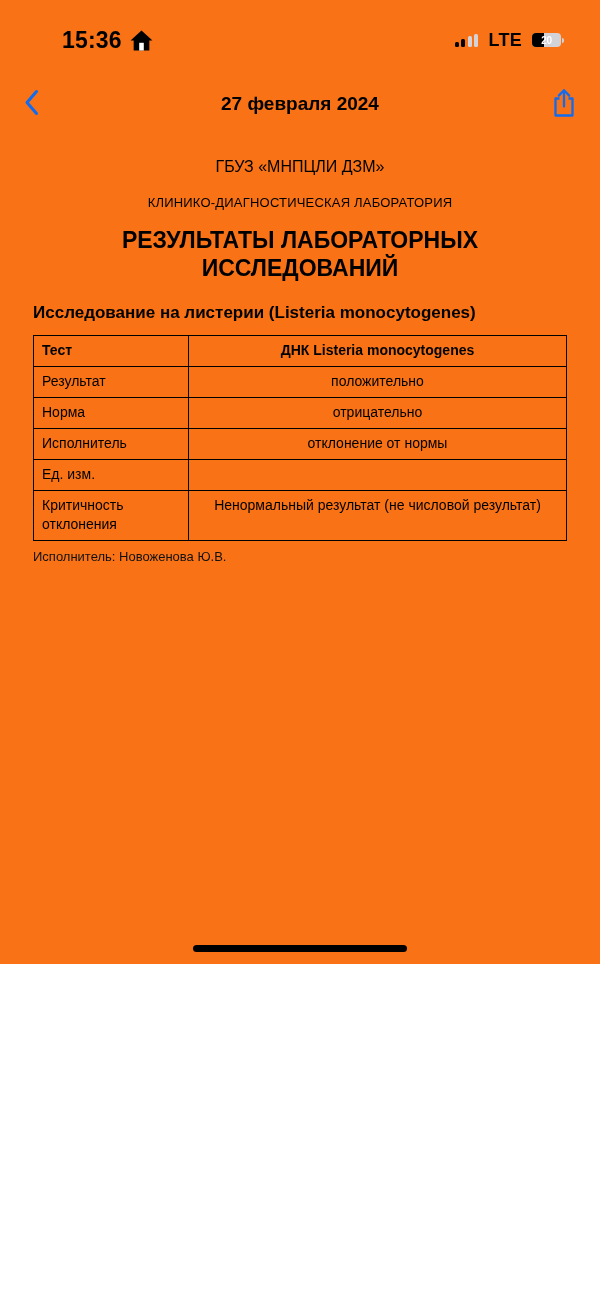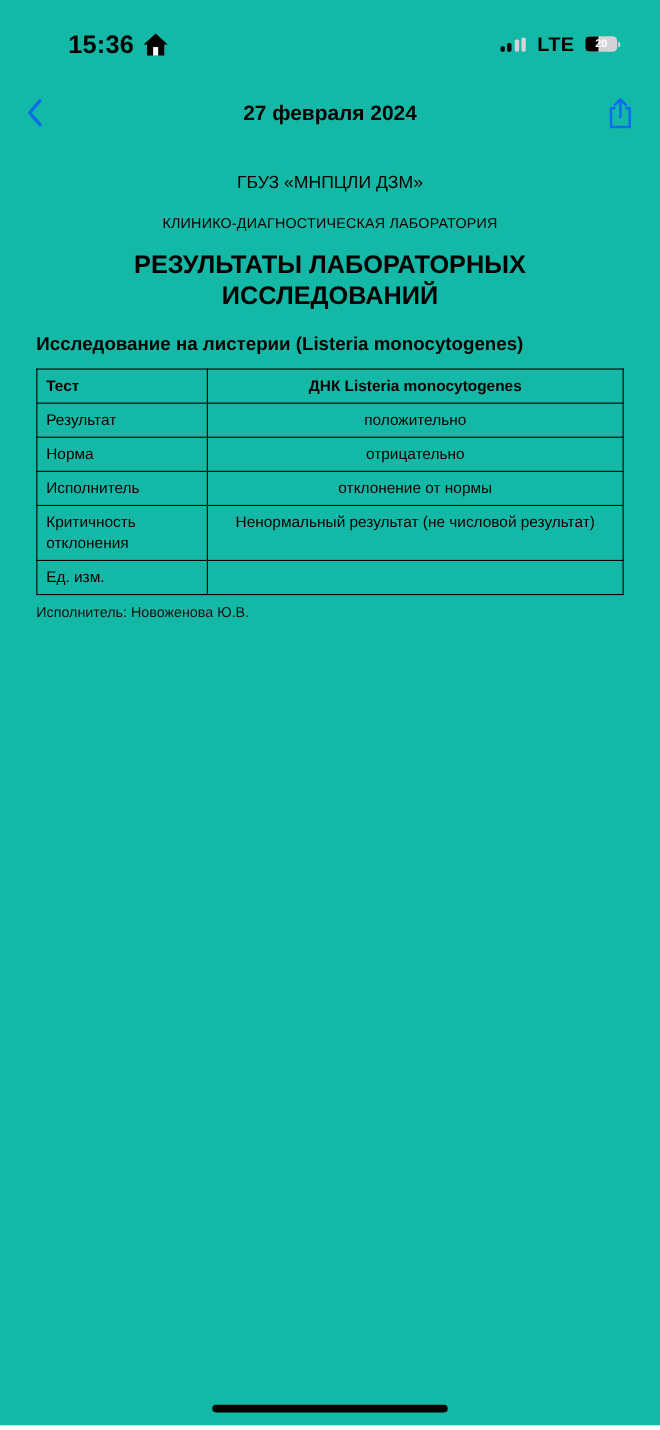--- a/index.html
+++ b/index.html
@@ -1,21 +1,21 @@
 <!DOCTYPE html>
 <html><head>
 <meta charset="utf-8">
 <style>
   * { margin: 0; padding: 0; box-sizing: border-box; }
   html, body { background: #fff; }
   .screen {
     position: relative;
     width: 600px;
-    height: 1296px;
-    background: #14b8a6;
+    height: 964px;
+    background: #f97316;
     font-family: "Liberation Sans", "DejaVu Sans", sans-serif;
     color: #000;
     overflow: hidden;
   }
 
   
   .status-bar {
     position: absolute;
     top: 20px; left: 0; right: 0;
     height: 40px;
@@ -199,27 +199,27 @@
         </tr>
         <tr>
           <td class="label-cell">Норма</td>
           <td class="value-cell">отрицательно</td>
         </tr>
         <tr>
           <td class="label-cell">Исполнитель</td>
           <td class="value-cell">отклонение от нормы</td>
         </tr>
         <tr>
+          <td class="label-cell">Ед. изм.</td>
+          <td class="value-cell"></td>
+        </tr>
+        <tr>
           <td class="label-cell">Критичность отклонения</td>
           <td class="value-cell">Ненормальный результат (не числовой результат)</td>
         </tr>
-        <tr>
-          <td class="label-cell">Ед. изм.</td>
-          <td class="value-cell"></td>
-        </tr>
       </tbody>
     </table>
 
     <div class="executor">Исполнитель: Новоженова Ю.В.</div>
   </div>
 
   <div class="home-indicator"></div>
 
 </div>
 

